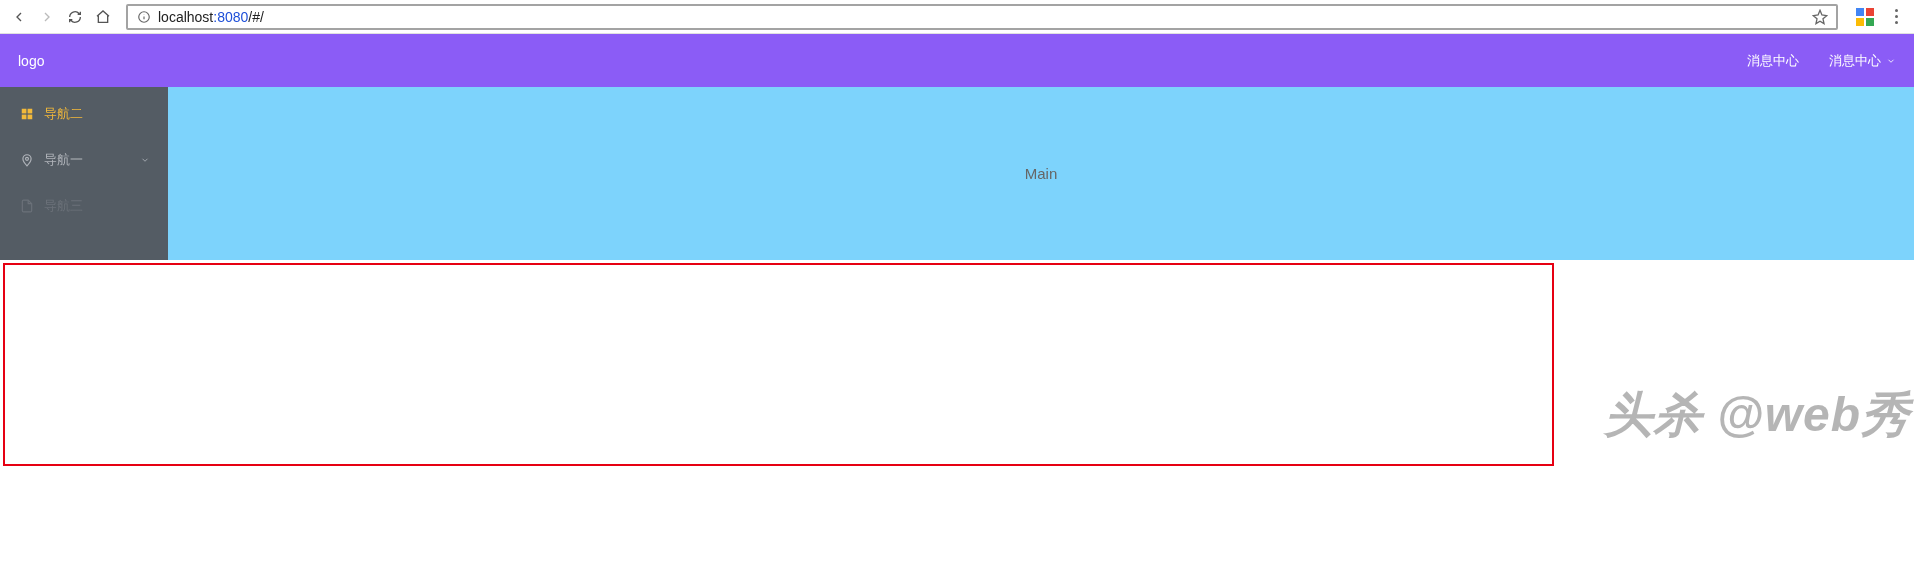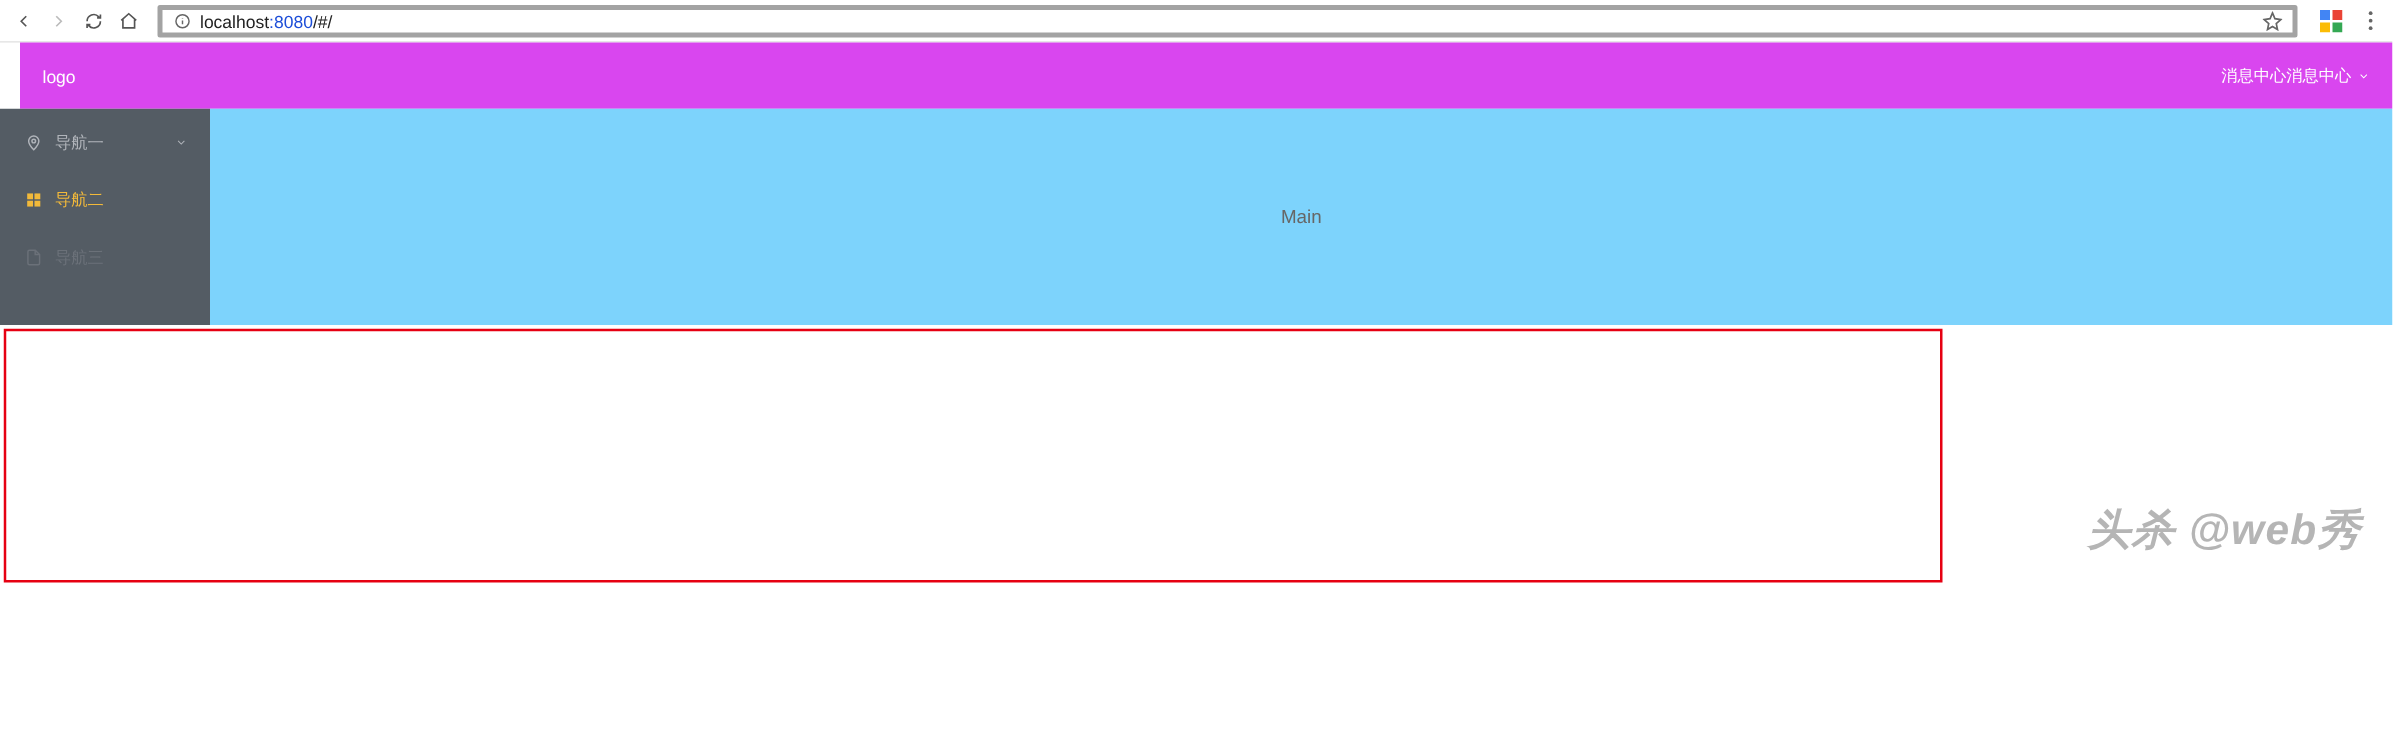--- a/index.html
+++ b/index.html
@@ -3,51 +3,51 @@
   <meta charset="utf-8">
   <style>
     * { margin: 0; padding: 0; box-sizing: border-box; font-family: Arial, sans-serif; }
     body { width: 1914px; height: 587px; background: #fff; overflow: hidden; }
     
     
     .browser-bar { display: flex; align-items: center; height: 34px; background: #fff; border-bottom: 1px solid #e0e0e0; padding: 0 8px; gap: 6px; }
     .nav-btn { width: 22px; height: 22px; display: flex; align-items: center; justify-content: center; color: #555; cursor: pointer; }
     .nav-btn.disabled { color: #bbb; }
     .nav-btn svg { width: 16px; height: 16px; }
-    .url-bar { flex: 1; display: flex; align-items: center; height: 26px; border: 4px solid #a3a3a3; border-radius: 2px; padding: 0 8px; margin: 0 6px; font-size: 14px; color: #333; }
+    .url-bar { flex: 1; display: flex; align-items: center; height: 26px; border: 2px solid #a3a3a3; border-radius: 2px; padding: 0 8px; margin: 0 6px; font-size: 14px; color: #333; }
     .url-info { width: 16px; height: 16px; display: flex; align-items: center; justify-content: center; margin-right: 6px; color: #666; }
     .url-host { color: #222; }
     .url-port { color: #1d4ed8; }
     .url-path { color: #222; }
     .star-icon { margin-left: auto; color: #666; }
     .ext-icon { width: 18px; height: 18px; margin: 0 6px; }
     .menu-dots { width: 20px; display: flex; flex-direction: column; align-items: center; justify-content: center; gap: 3px; cursor: pointer; }
     .menu-dots span { width: 3px; height: 3px; background: #666; border-radius: 50%; }
     
     
     .app { display: flex; flex-direction: column; height: 226px; }
-    .header { display: flex; align-items: center; height: 56px; background: #d946ef; color: #fff; padding: 0 18px; font-size: 14px; margin-left: 16px; }
+    .header { display: flex; align-items: center; height: 56px; background: #8b5cf6; color: #fff; padding: 0 18px; font-size: 14px; }
     .logo { font-size: 14px; }
-    .header-right { margin-left: auto; display: flex; align-items: flex-start; }
+    .header-right { margin-left: auto; display: flex; align-items: flex-start; gap: 30px; }
     .header-item { font-size: 13px; cursor: pointer; }
     .header-item.dropdown { display: flex; align-items: center; gap: 5px; }
     .chevron-down { width: 10px; height: 10px; }
     
     .body { display: flex; height: 182px; }
     .sidebar { width: 168px; background: #545c64; padding-top: 4px; }
     .nav-item { display: flex; align-items: center; height: 46px; padding: 0 20px; color: #b0b4ba; font-size: 13px; cursor: pointer; gap: 10px; position: relative; }
     .nav-item.active { color: #f2b93a; }
     .nav-item.dim { color: #6b7179; }
     .nav-item .item-icon { width: 14px; height: 14px; display: flex; align-items: center; justify-content: center; }
     .nav-item .chev { position: absolute; right: 18px; width: 10px; height: 10px; }
     
     .main { flex: 1; background: #7dd3fc; display: flex; align-items: center; justify-content: center; color: #666; font-size: 15px; }
     
     .highlight-box { position: absolute; left: 3px; top: 263px; width: 1551px; height: 203px; border: 2px solid #e60012; }
-    .watermark { position: absolute; right: 25px; bottom: 140px; font-size: 34px; font-weight: bold; color: rgba(120,120,120,0.55); font-style: italic; letter-spacing: 1px; }
+    .watermark { position: absolute; right: 4px; bottom: 140px; font-size: 48px; font-weight: bold; color: rgba(120,120,120,0.55); font-style: italic; letter-spacing: 1px; }
     
     
     svg { display: block; }
   </style>
 </head>
 <body>
 
 <div class="browser-bar">
   <div class="nav-btn">
     <svg viewBox="0 0 24 24" fill="none" stroke="currentColor" stroke-width="2">
@@ -108,42 +108,42 @@
       <div class="header-item dropdown">
         <span>消息中心</span>
         <svg class="chevron-down" viewBox="0 0 24 24" fill="none" stroke="currentColor" stroke-width="2">
             <path d="M6 9l6 6 6-6"></path>
           </svg>
       </div>
     </div>
   </div>
   <div class="body">
     <div class="sidebar">
+      <div class="nav-item active">
+        <span class="item-icon">
+          <svg viewBox="0 0 24 24" fill="currentColor">
+              <rect x="3" y="3" width="8" height="8"></rect>
+              <rect x="13" y="3" width="8" height="8"></rect>
+              <rect x="3" y="13" width="8" height="8"></rect>
+              <rect x="13" y="13" width="8" height="8"></rect>
+            </svg>
+        </span>
+        <span>导航二</span>
+      </div>
       <div class="nav-item">
         <span class="item-icon">
           <svg viewBox="0 0 24 24" fill="none" stroke="currentColor" stroke-width="2">
               <path d="M12 22s7-7 7-12a7 7 0 1 0-14 0c0 5 7 12 7 12z"></path>
               <circle cx="12" cy="10" r="2.5"></circle>
             </svg>
         </span>
         <span>导航一</span>
         <svg class="chev" viewBox="0 0 24 24" fill="none" stroke="currentColor" stroke-width="2">
             <path d="M6 9l6 6 6-6"></path>
           </svg>
-      </div>
-      <div class="nav-item active">
-        <span class="item-icon">
-          <svg viewBox="0 0 24 24" fill="currentColor">
-              <rect x="3" y="3" width="8" height="8"></rect>
-              <rect x="13" y="3" width="8" height="8"></rect>
-              <rect x="3" y="13" width="8" height="8"></rect>
-              <rect x="13" y="13" width="8" height="8"></rect>
-            </svg>
-        </span>
-        <span>导航二</span>
       </div>
       <div class="nav-item dim">
         <span class="item-icon">
           <svg viewBox="0 0 24 24" fill="none" stroke="currentColor" stroke-width="2">
               <path d="M14 2H6a2 2 0 0 0-2 2v16a2 2 0 0 0 2 2h12a2 2 0 0 0 2-2V8z"></path>
               <path d="M14 2v6h6"></path>
             </svg>
         </span>
         <span>导航三</span>
       </div>

